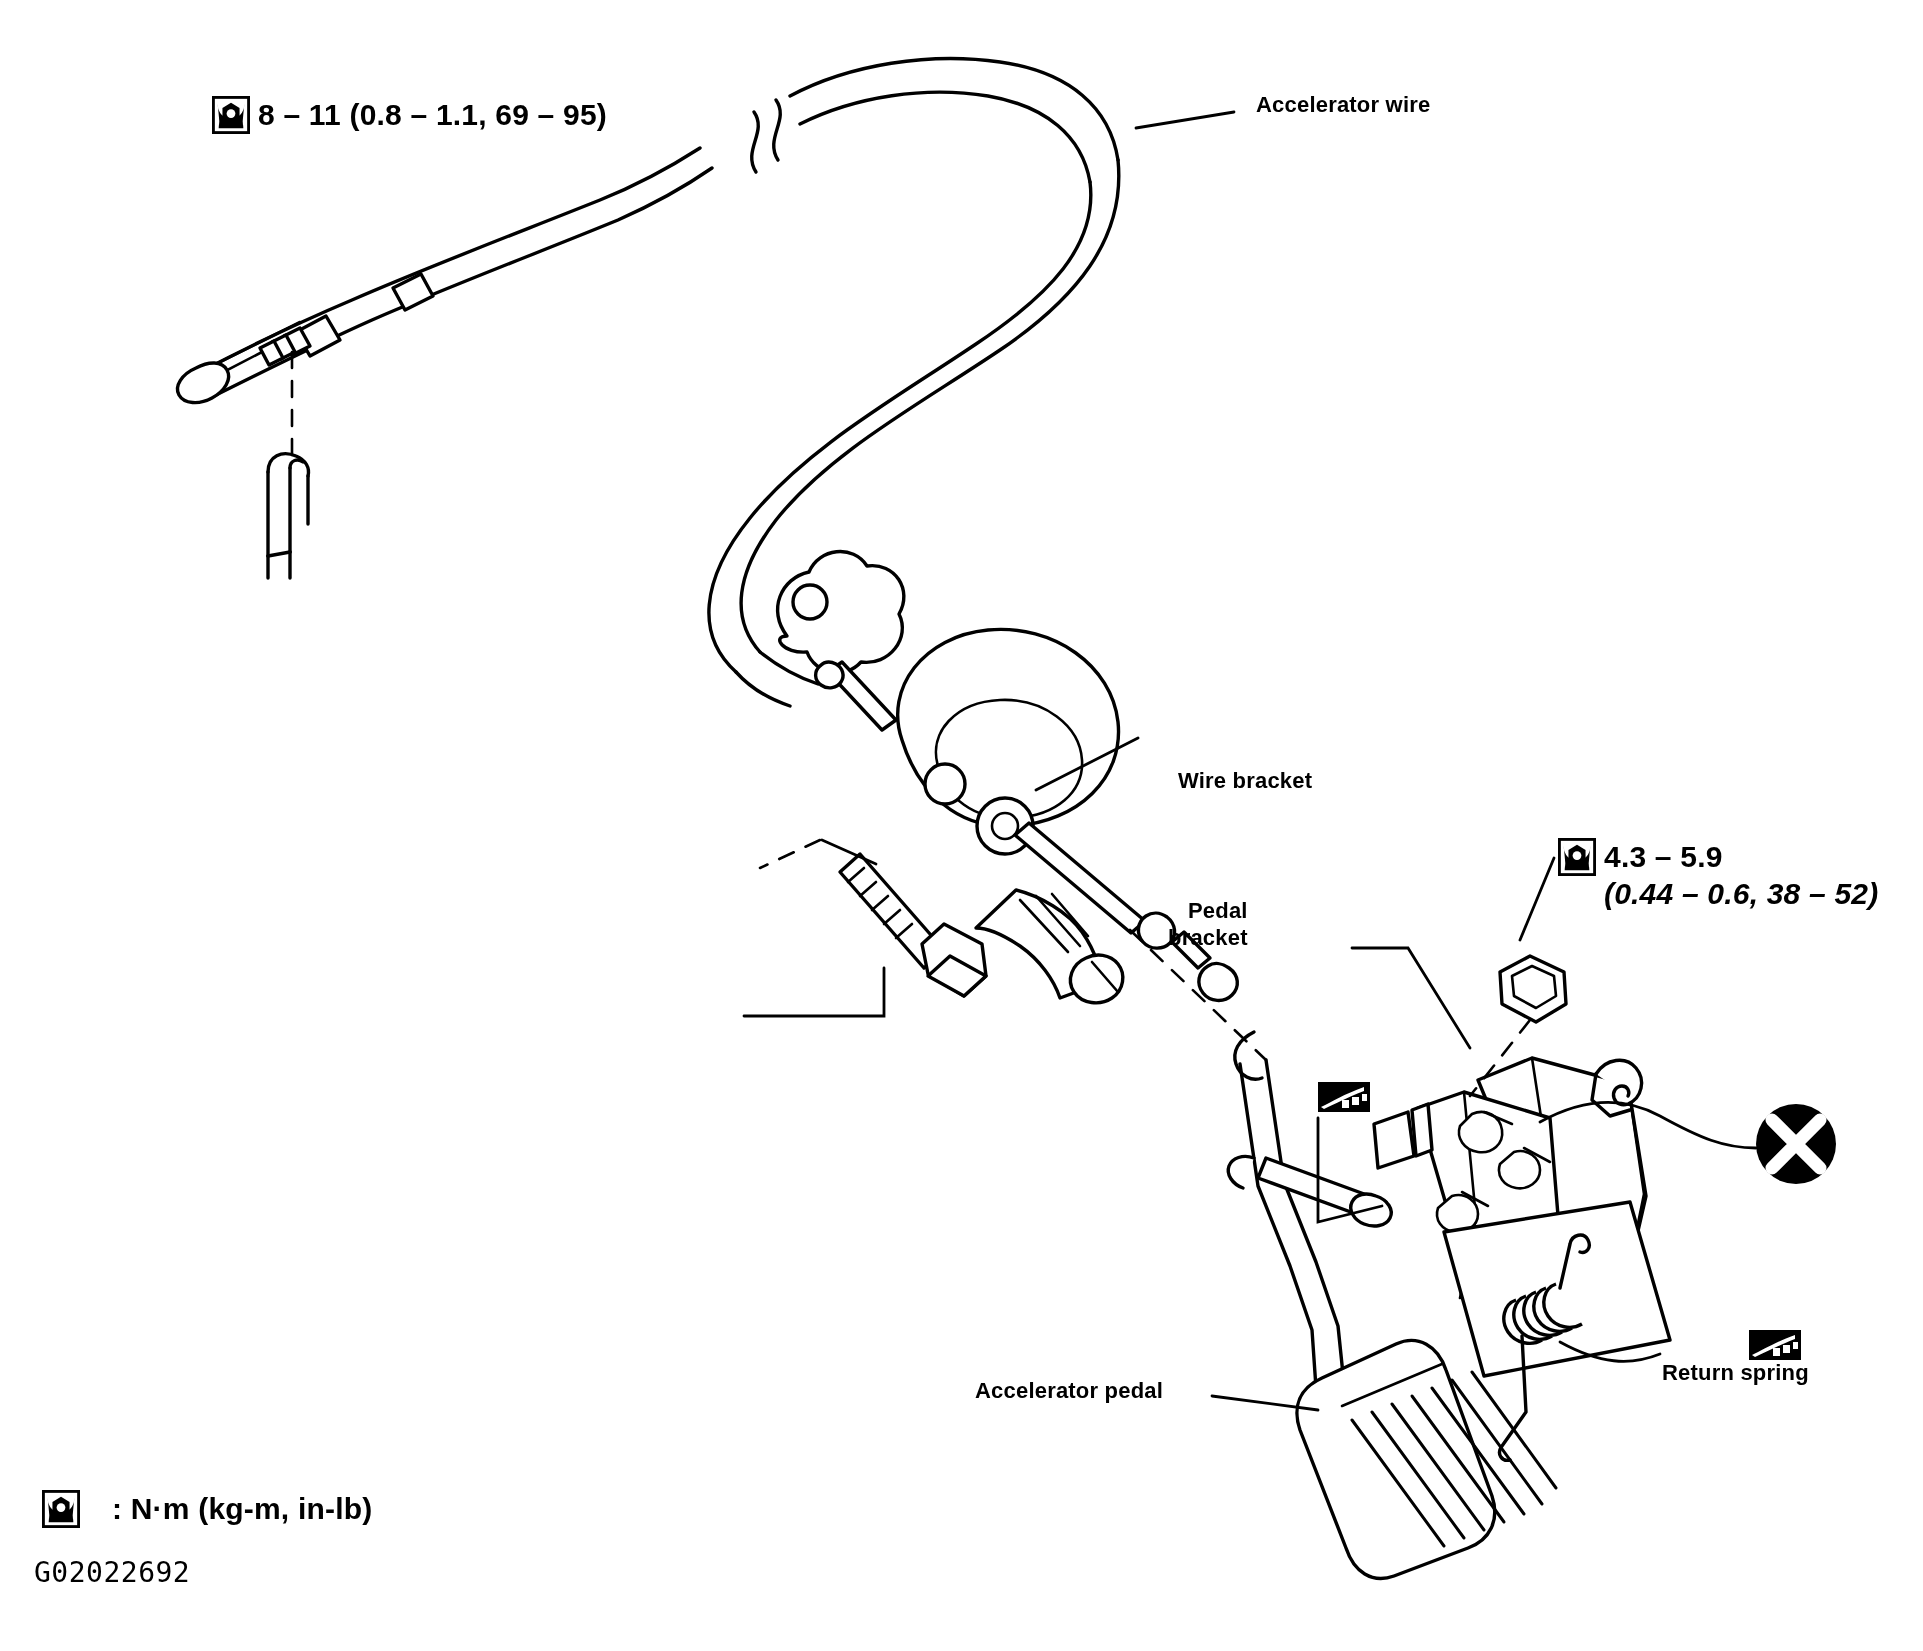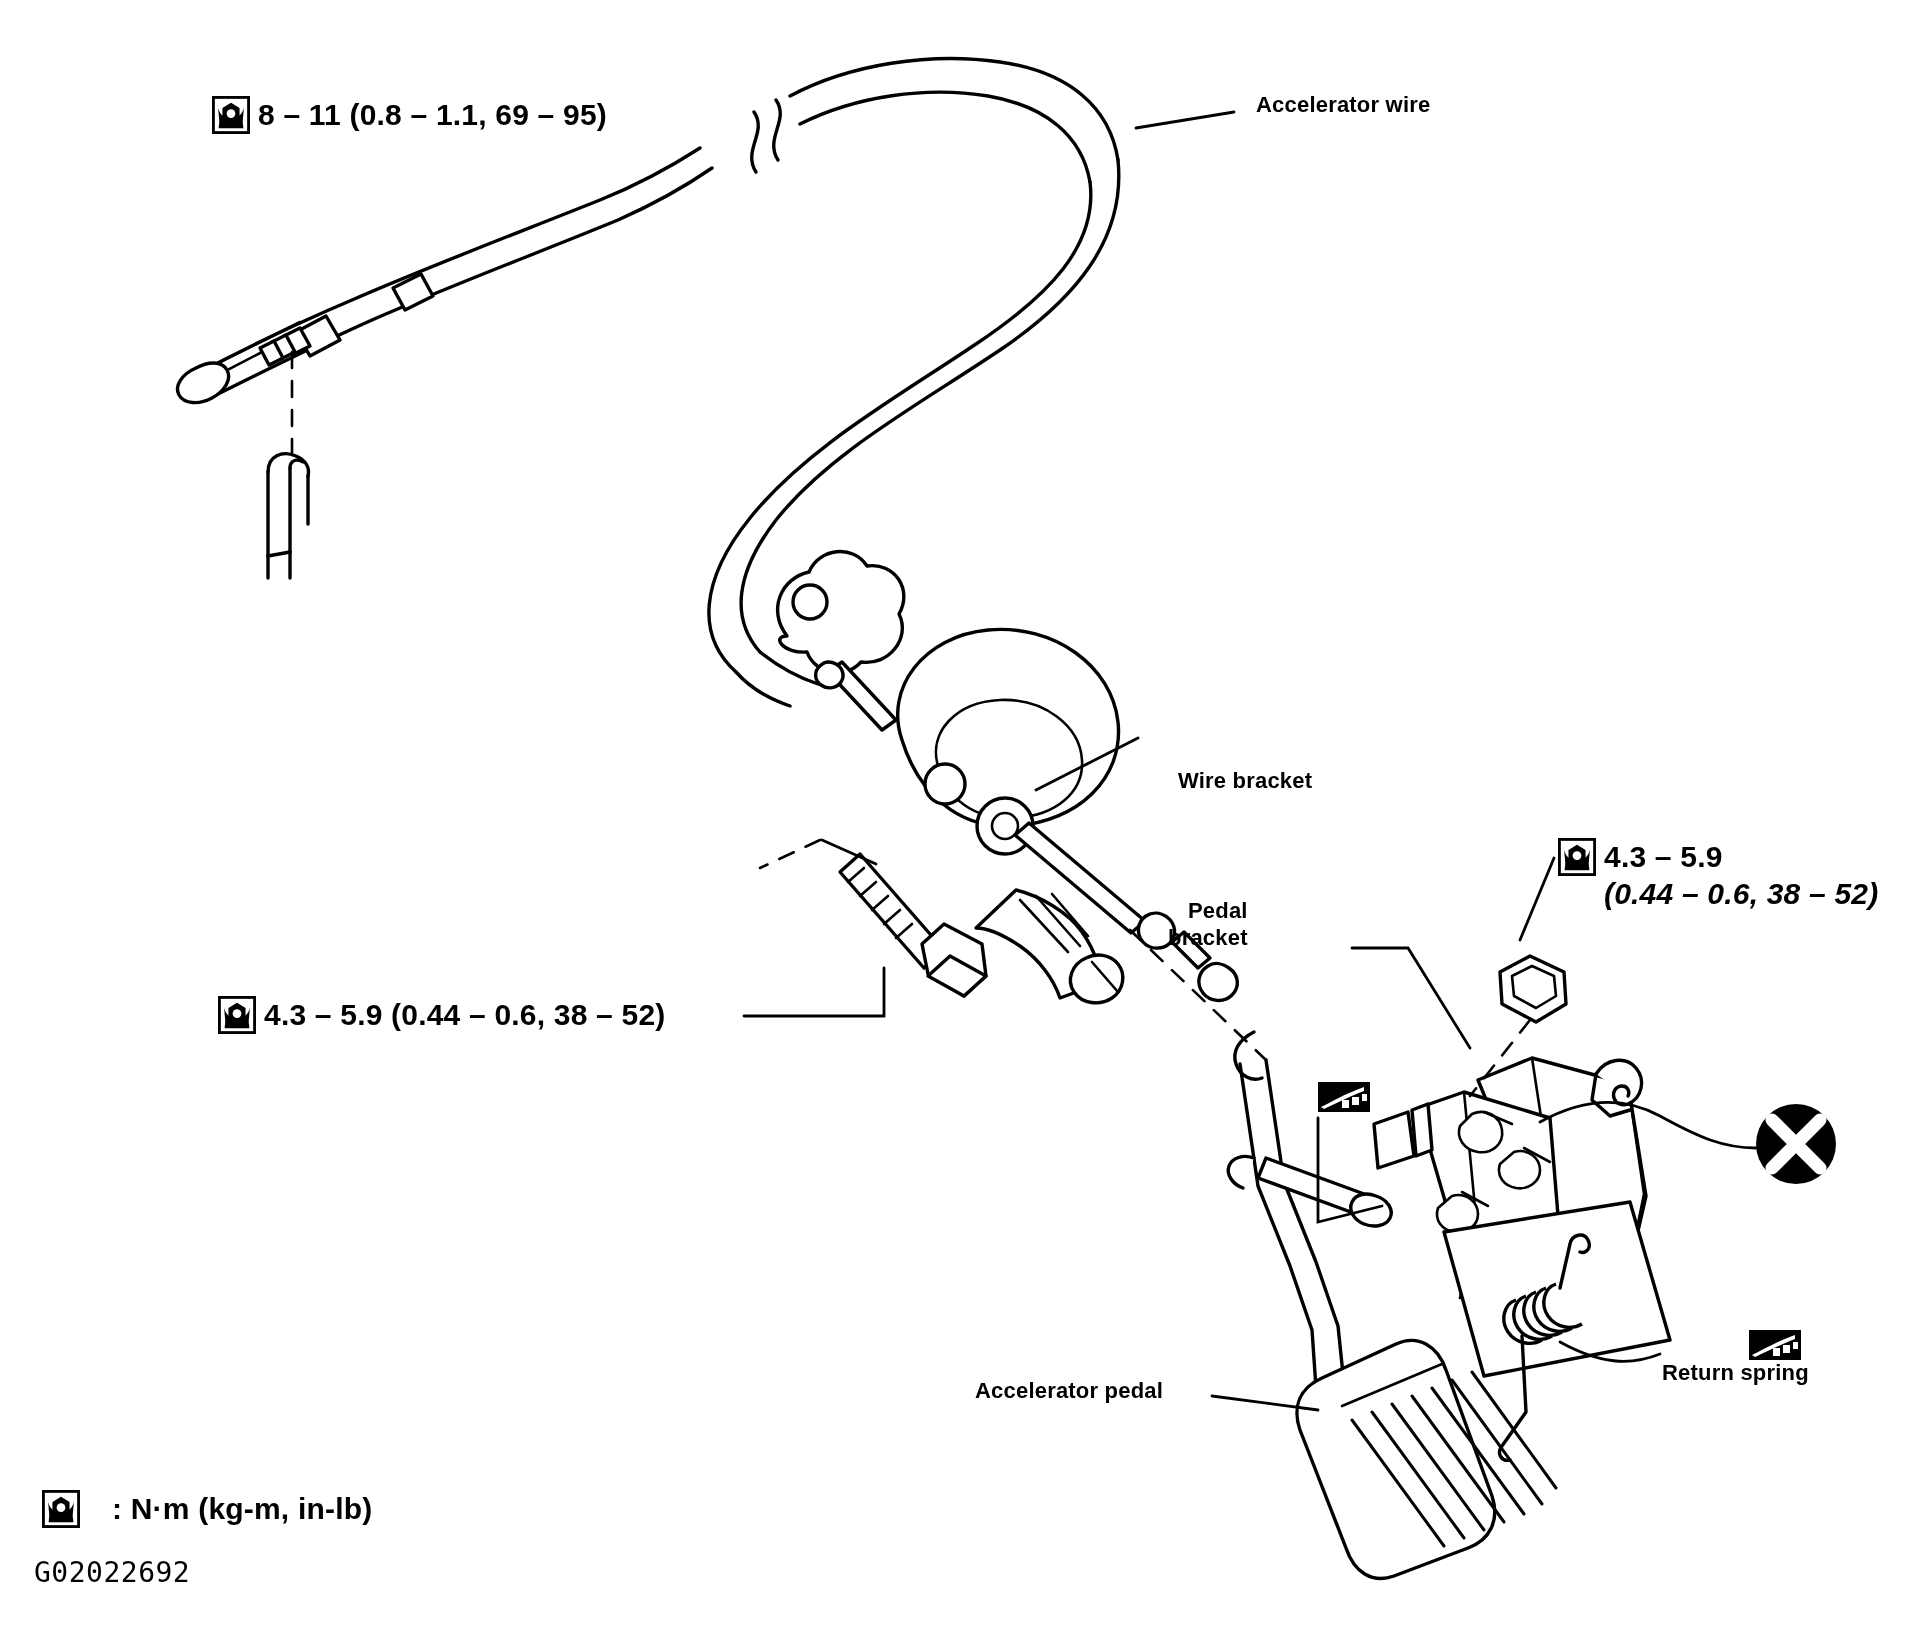--- a/index.html
+++ b/index.html
@@ -336,33 +336,20 @@
         <path d="M7 34 C7 24,13 19,20 19 C27 19,33 24,33 34 Z" fill="#000"></path>
         <path d="M6 8 C6 16,10 21,14 22 L8 30 Z" fill="#000"></path>
         <path d="M34 8 C34 16,30 21,26 22 L32 30 Z" fill="#000"></path>
         <path d="M20 7 l9 5.5 v11 l-9 5.5 l-9 -5.5 v-11 z" fill="#000"></path>
         <circle cx="20" cy="18.5" r="4.6" fill="#fff"></circle>
       </svg>
     </span>
     <span>8 – 11 (0.8 – 1.1, 69 – 95)</span>
   </div>
 
-  <div class="lbl lbl-torque row-center" style="left:218px; top:996px;">
-    <span class="icon-torque">
-      <svg viewBox="0 0 40 40" width="38" height="38">
-        <rect x="1.5" y="1.5" width="37" height="37" fill="#fff" stroke="#000" stroke-width="3"></rect>
-        <path d="M7 34 C7 24,13 19,20 19 C27 19,33 24,33 34 Z" fill="#000"></path>
-        <path d="M6 8 C6 16,10 21,14 22 L8 30 Z" fill="#000"></path>
-        <path d="M34 8 C34 16,30 21,26 22 L32 30 Z" fill="#000"></path>
-        <path d="M20 7 l9 5.5 v11 l-9 5.5 l-9 -5.5 v-11 z" fill="#000"></path>
-        <circle cx="20" cy="18.5" r="4.6" fill="#fff"></circle>
-      </svg>
-    </span>
-    <span>4.3 – 5.9 (0.44 – 0.6, 38 – 52)</span>
-  </div>
 
   <div class="lbl lbl-torque" style="left:1558px; top:838px;">
     <div class="row-center">
       <span class="icon-torque">
         <svg viewBox="0 0 40 40" width="38" height="38">
           <rect x="1.5" y="1.5" width="37" height="37" fill="#fff" stroke="#000" stroke-width="3"></rect>
           <path d="M7 34 C7 24,13 19,20 19 C27 19,33 24,33 34 Z" fill="#000"></path>
           <path d="M6 8 C6 16,10 21,14 22 L8 30 Z" fill="#000"></path>
           <path d="M34 8 C34 16,30 21,26 22 L32 30 Z" fill="#000"></path>
           <path d="M20 7 l9 5.5 v11 l-9 5.5 l-9 -5.5 v-11 z" fill="#000"></path>

